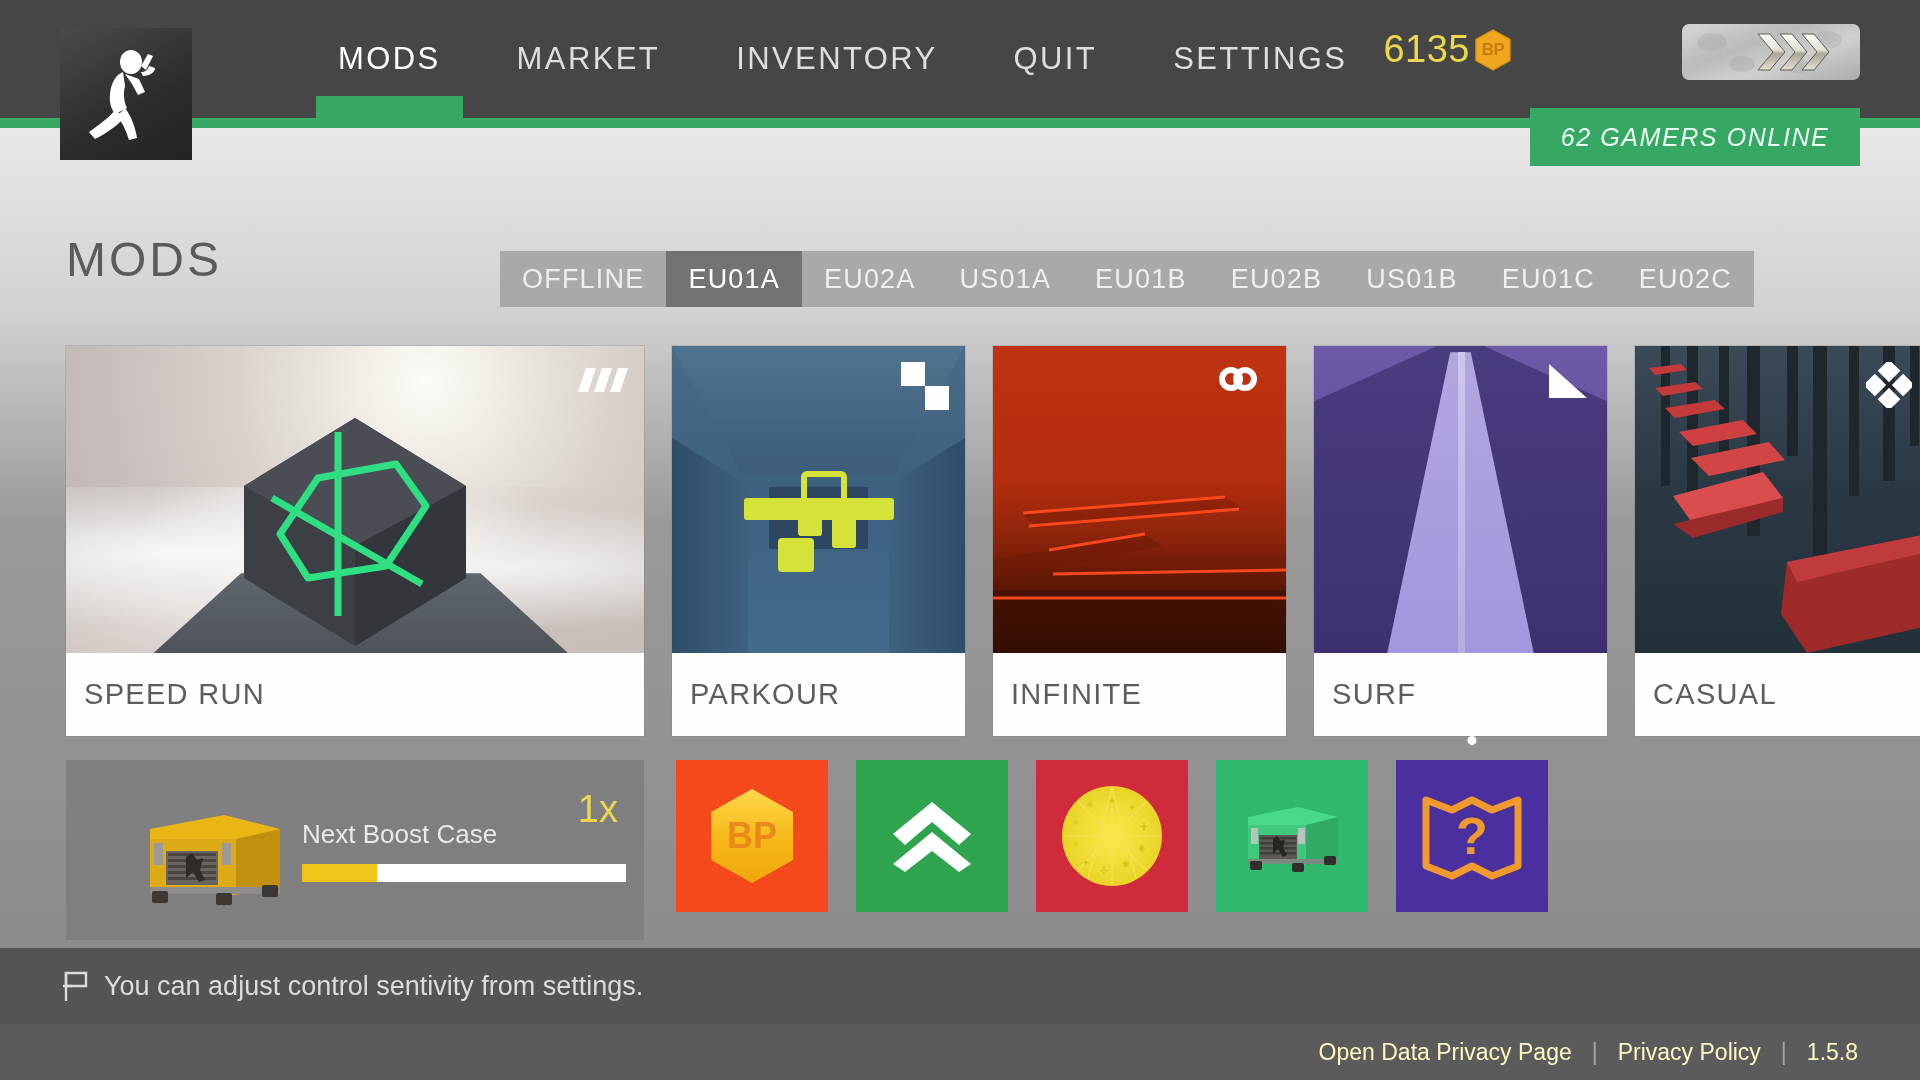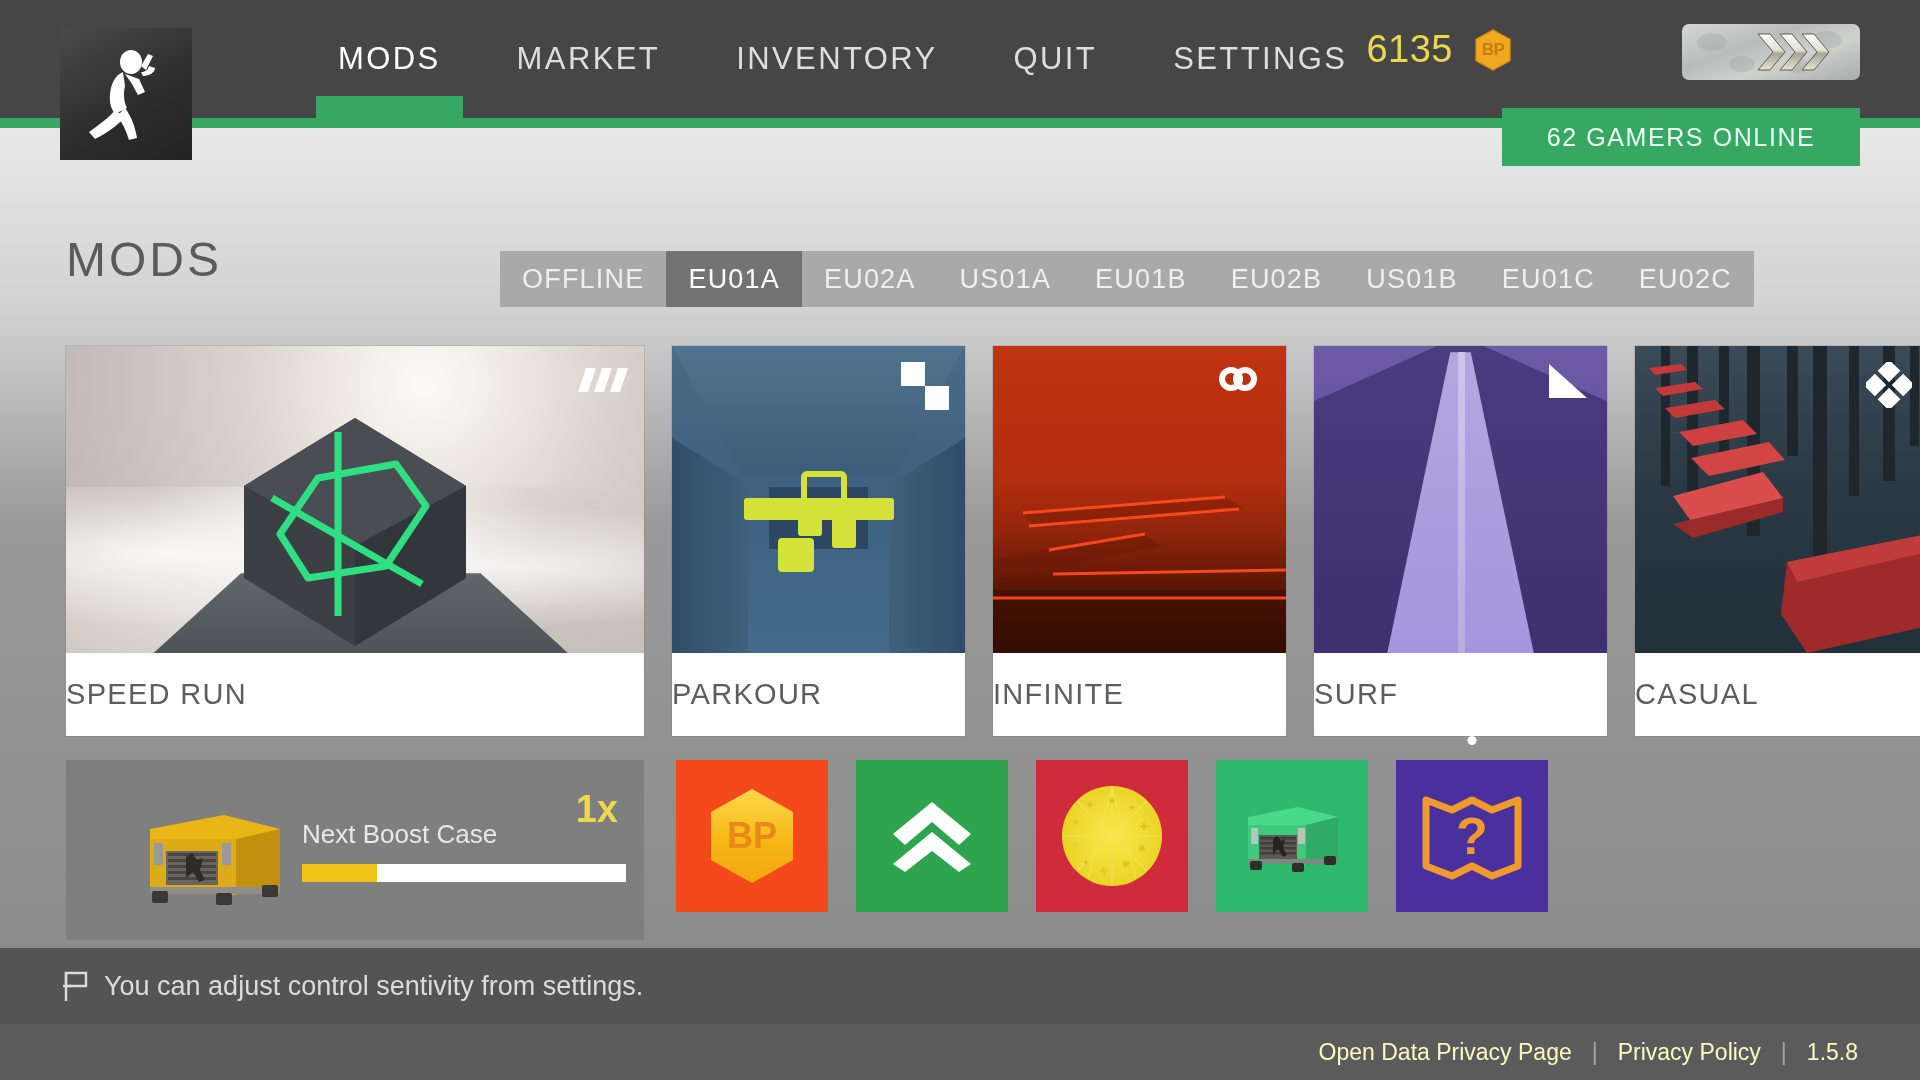--- a/index.html
+++ b/index.html
@@ -41,21 +41,21 @@
     font-weight: 300; cursor: pointer;
   }
   .nav-item.active { color: #ffffff; }
   .nav-item.active .nav-tab-ind {
     position: absolute; bottom: 0px; left: 16px; right: 16px;
     height: 22px; background: #36a864;
   }
 
   .bp-wrap {
     position: absolute; right: 408px; top: 28px;
-    display: flex; align-items: center; gap: 21px;
+    display: flex; align-items: center; gap: 4px;
   }
   .bp-amount { color: #ebd84e; font-size: 38px; font-weight: 400; letter-spacing: 0.5px; }
   .hexbadge {
     width: 38px; height: 42px;
     display:flex; align-items:center; justify-content:center;
     position: relative;
   }
   .hexbadge span {
     position: relative; z-index: 2;
     color: #c87b10; font-size: 17px; font-weight: bold; letter-spacing: -0.5px;
@@ -65,25 +65,26 @@
     position: absolute; right: 60px; top: 24px;
     width: 178px; height: 56px;
     border-radius: 7px;
     background: linear-gradient(160deg,#d6d6d6 0%, #b9bcbb 38%, #cfd1cf 62%, #a9acab 100%);
     overflow: hidden;
     display:flex; align-items:center; justify-content:center;
   }
 
   .online-pill {
     position: absolute; right: 60px; top: 108px;
-    width: 358px; height: 58px;
+    width: 330px; height: 58px;
     background: #36a864;
     display: flex; align-items: center; justify-content: center;
     color: #ecfff3; font-size: 25px; letter-spacing: 1.6px;
     z-index: 5;
+    font-style: italic;
   }
 
   
   .page {
     position: absolute; top: 128px; left: 0; width: 1920px; height: 820px;
     background: linear-gradient(180deg, #e8e8e8 0%, #d2d2d2 22%, #9a9a9a 48%, #8c8c8c 100%);
   }
 
   .page-title {
     position: absolute; left: 66px; top: 104px;
@@ -104,21 +105,21 @@
   .server-tab.active { background: #737373; color:#ffffff; }
 
   
   .cards { position: absolute; left: 66px; top: 218px; display:flex; gap: 28px; }
   .card { position: relative; width: 293px; background: #fefefe;
           box-shadow: 0 0 0 1px rgba(120,120,120,0.25); }
   .card.wide { width: 578px; }
   .card-art { position: relative; width: 100%; height: 307px; overflow: hidden; }
   .card-label {
     height: 83px; display:flex; align-items:center;
-    color:#5d5d5d; font-size: 29px; font-weight: 300; letter-spacing: 1.3px;
+    padding-left: 18px; color:#5d5d5d; font-size: 29px; font-weight: 300; letter-spacing: 1.3px;
   }
   .card-badge { position:absolute; top: 16px; right: 16px; z-index: 3; }
 
   
   .art-speed {
     position:absolute; inset:0;
     background:
       radial-gradient(circle at 62% 12%, #fdfbf6 0%, #efeae4 18%, #d9d2cd 42%, #c6bfbb 70%, #b9b2ae 100%);
   }
   .art-speed .clouds {
@@ -172,21 +173,21 @@
     background: #7f7f7f;
     display: flex; align-items: center; padding-left: 48px;
   }
   .boost-crate { width: 170px; height: 110px; margin-left: 14px; position: relative; }
   .boost-mid { flex: 1; padding-left: 4px; padding-right: 18px; }
   .boost-title { color: #e9e9e9; font-size: 26px; font-weight: 300; margin-bottom: 14px; }
   .boost-bar { height: 18px; background: #ffffff; width: 100%; position: relative; }
   .boost-fill { position:absolute; left:0; top:0; bottom:0; background: #f0c419; }
   .boost-x {
     position:absolute; right: 26px; top: 28px;
-    color: #ebd84e; font-size: 38px; font-weight: 700;
+    color: #ebd84e; font-size: 38px; font-weight: 400;
   }
 
   .tiles { position: absolute; left: 676px; top: 632px; display:flex; gap: 28px; }
   .tile { width: 152px; height: 152px; position: relative; cursor: pointer;
           display:flex; align-items:center; justify-content:center; }
   .tile-dot {
     position:absolute; width: 9px; height: 9px; border-radius: 50%;
     background: #ffffff; top: -24px; left: 50%; transform: translateX(-50%);
   }
 

